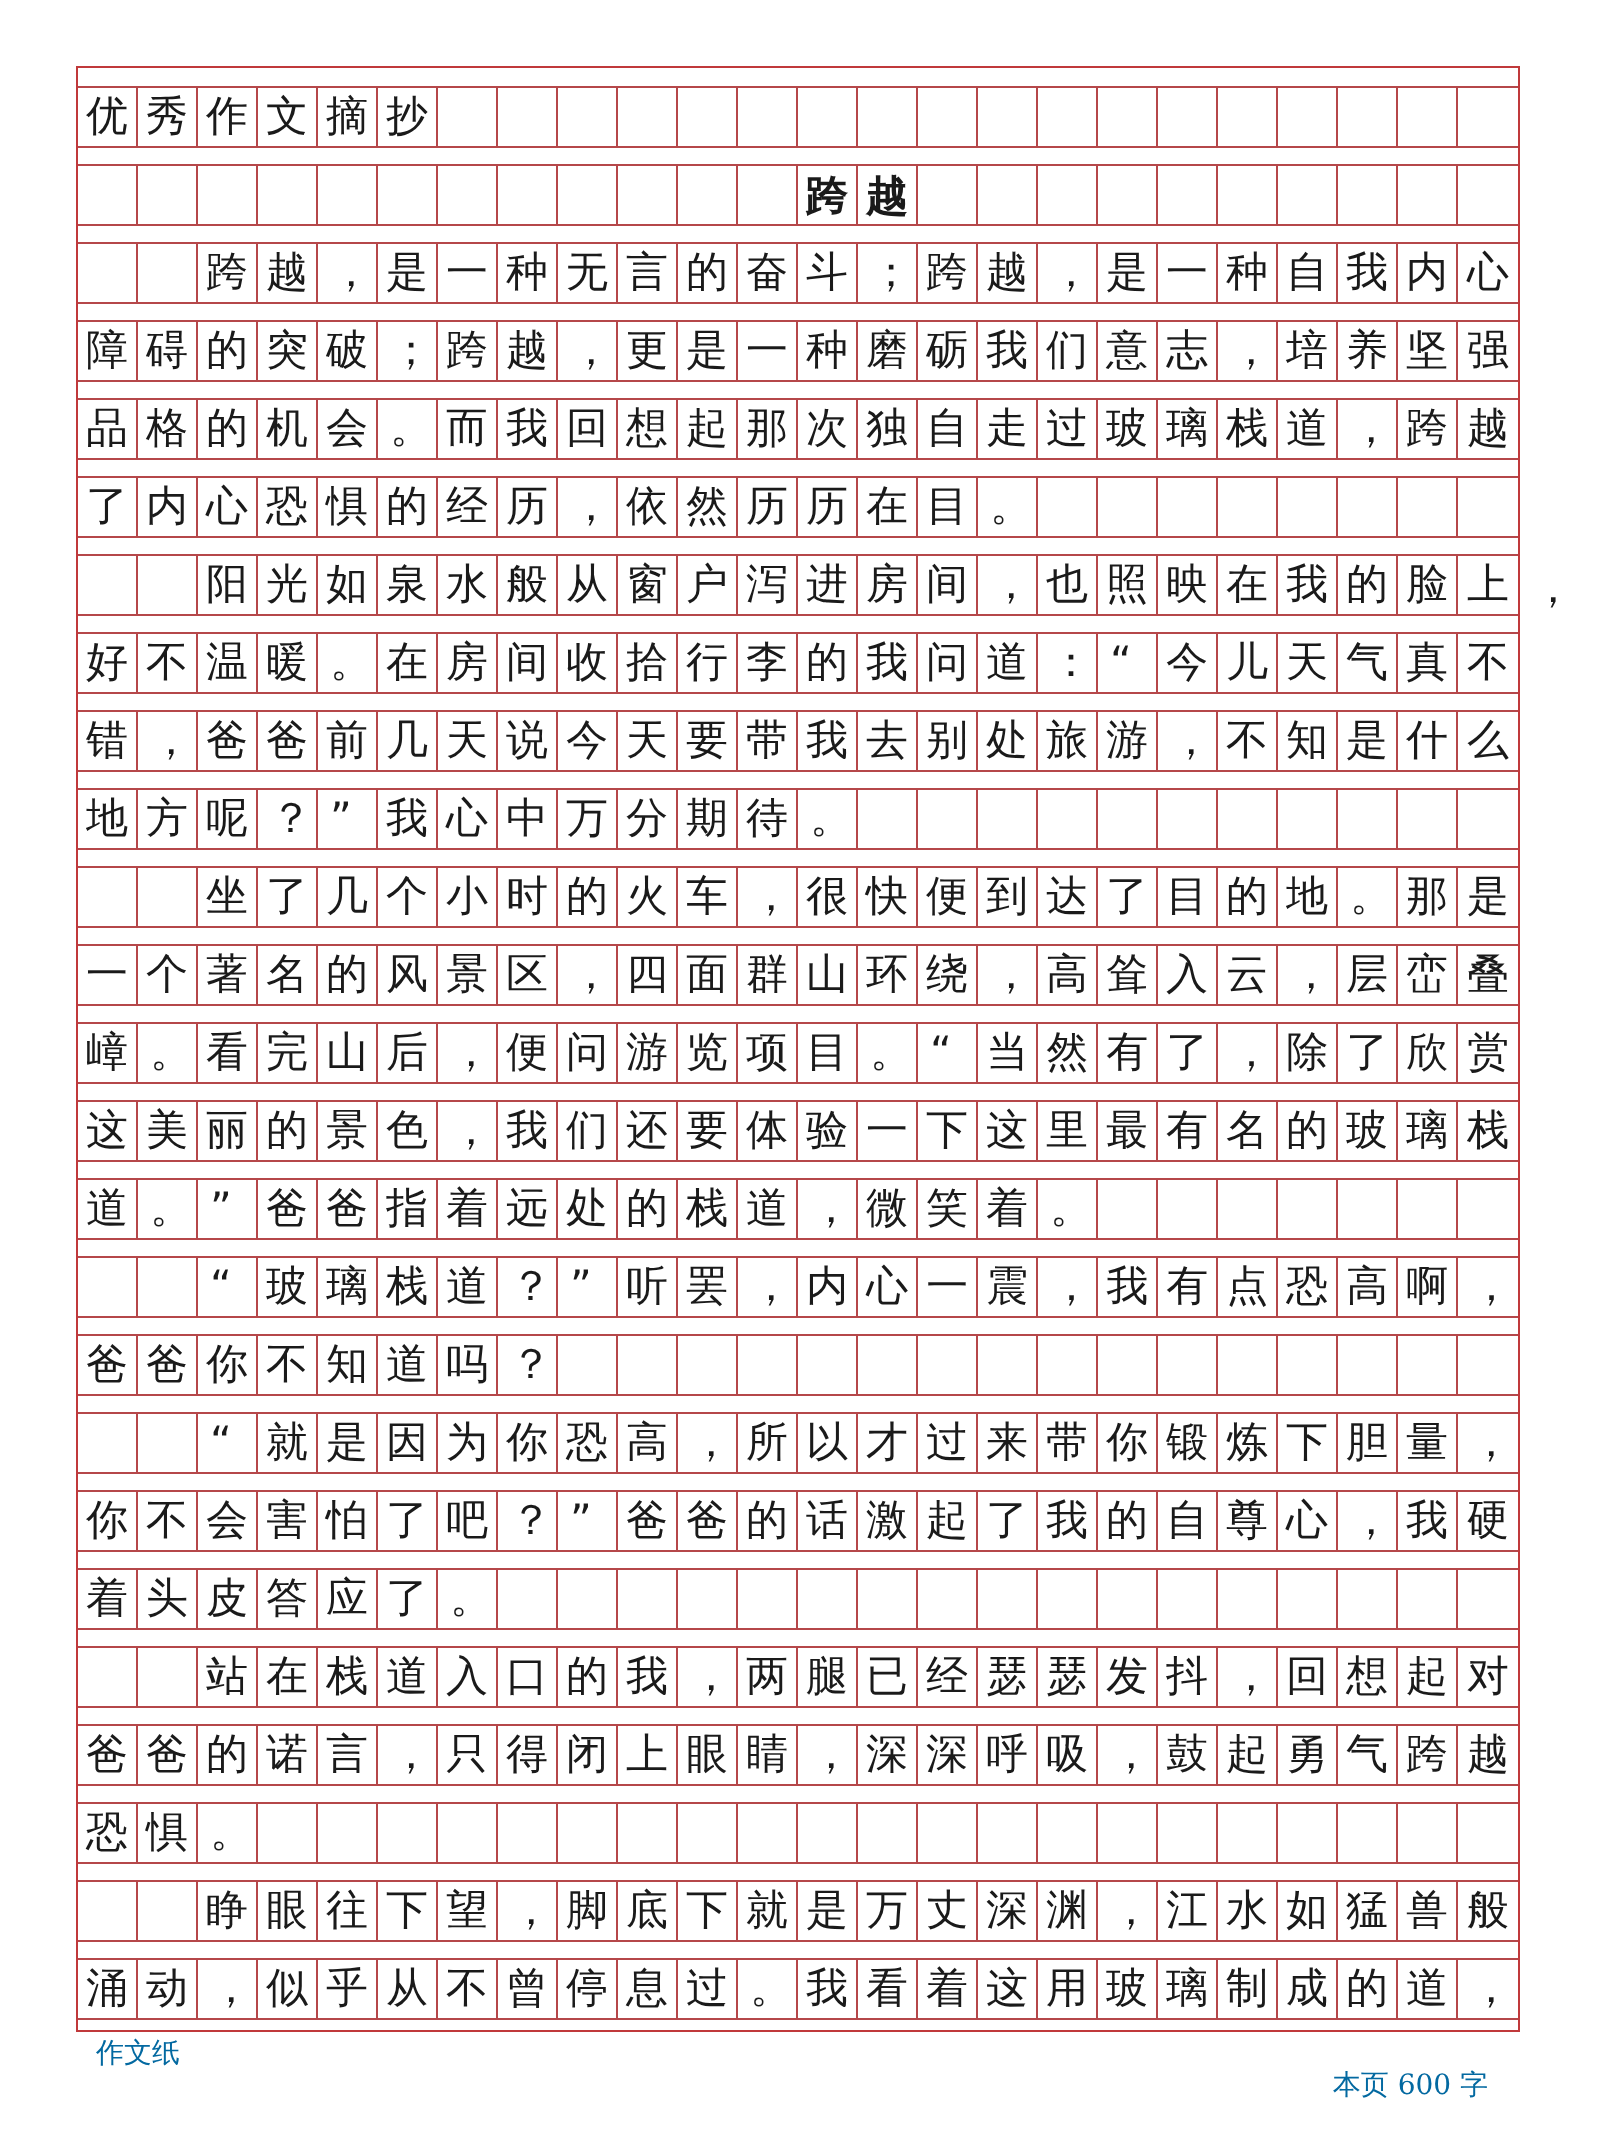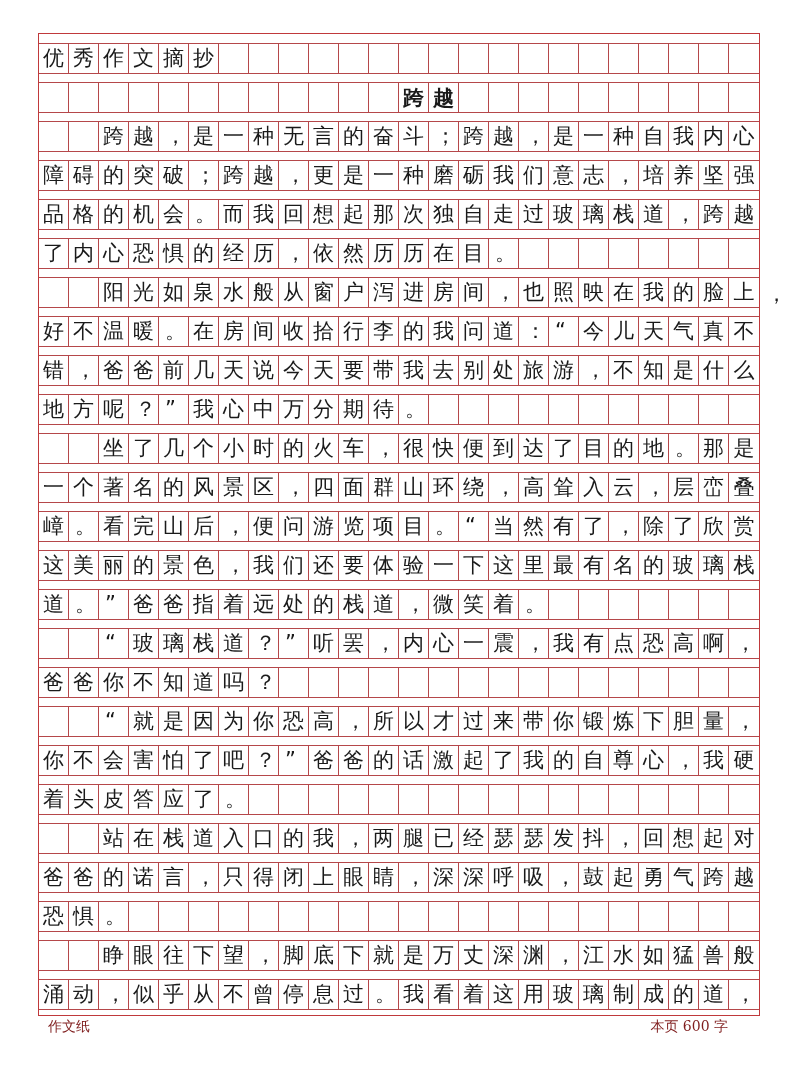--- a/index.html
+++ b/index.html
@@ -11,23 +11,23 @@
          border-top: 1px solid #b5474a; border-bottom: 1px solid #b5474a; box-sizing: border-box;
          display: flex; }
   .cell { width: 30.08px; height: 100%; box-sizing: border-box;
           border-right: 1px solid #b5474a; display: flex; align-items: center; justify-content: center;
           font-size: 21px; color: #1a1a1a; line-height: 1; }
   .cell:last-child { border-right: none; }
   .cell.punct { justify-content: flex-start; padding-left: 6px; }
   .cell.title { font-weight: bold; font-family: "DejaVu Serif", "Liberation Serif", serif; }
   .overhang { position: absolute; font-size: 21px; color: #1a1a1a; }
   .footer { position: absolute; top: 1018px; font-family: "DejaVu Serif", "Liberation Serif", serif;
-            font-size: 14px; color: #7f1d1d; }
+            font-size: 14px; color: #0369a1; }
   .footer-left { left: 48px; }
-  .footer-right { right: 72px; }
+  .footer-right { right: 56px; margin-top: 16px; }
 </style>
 </head>
 <body>
 
 <div class="frame" id="frame">
     <div class="row" style="top: 9px;">
       <div class="cell">优</div>
       <div class="cell">秀</div>
       <div class="cell">作</div>
       <div class="cell">文</div>

